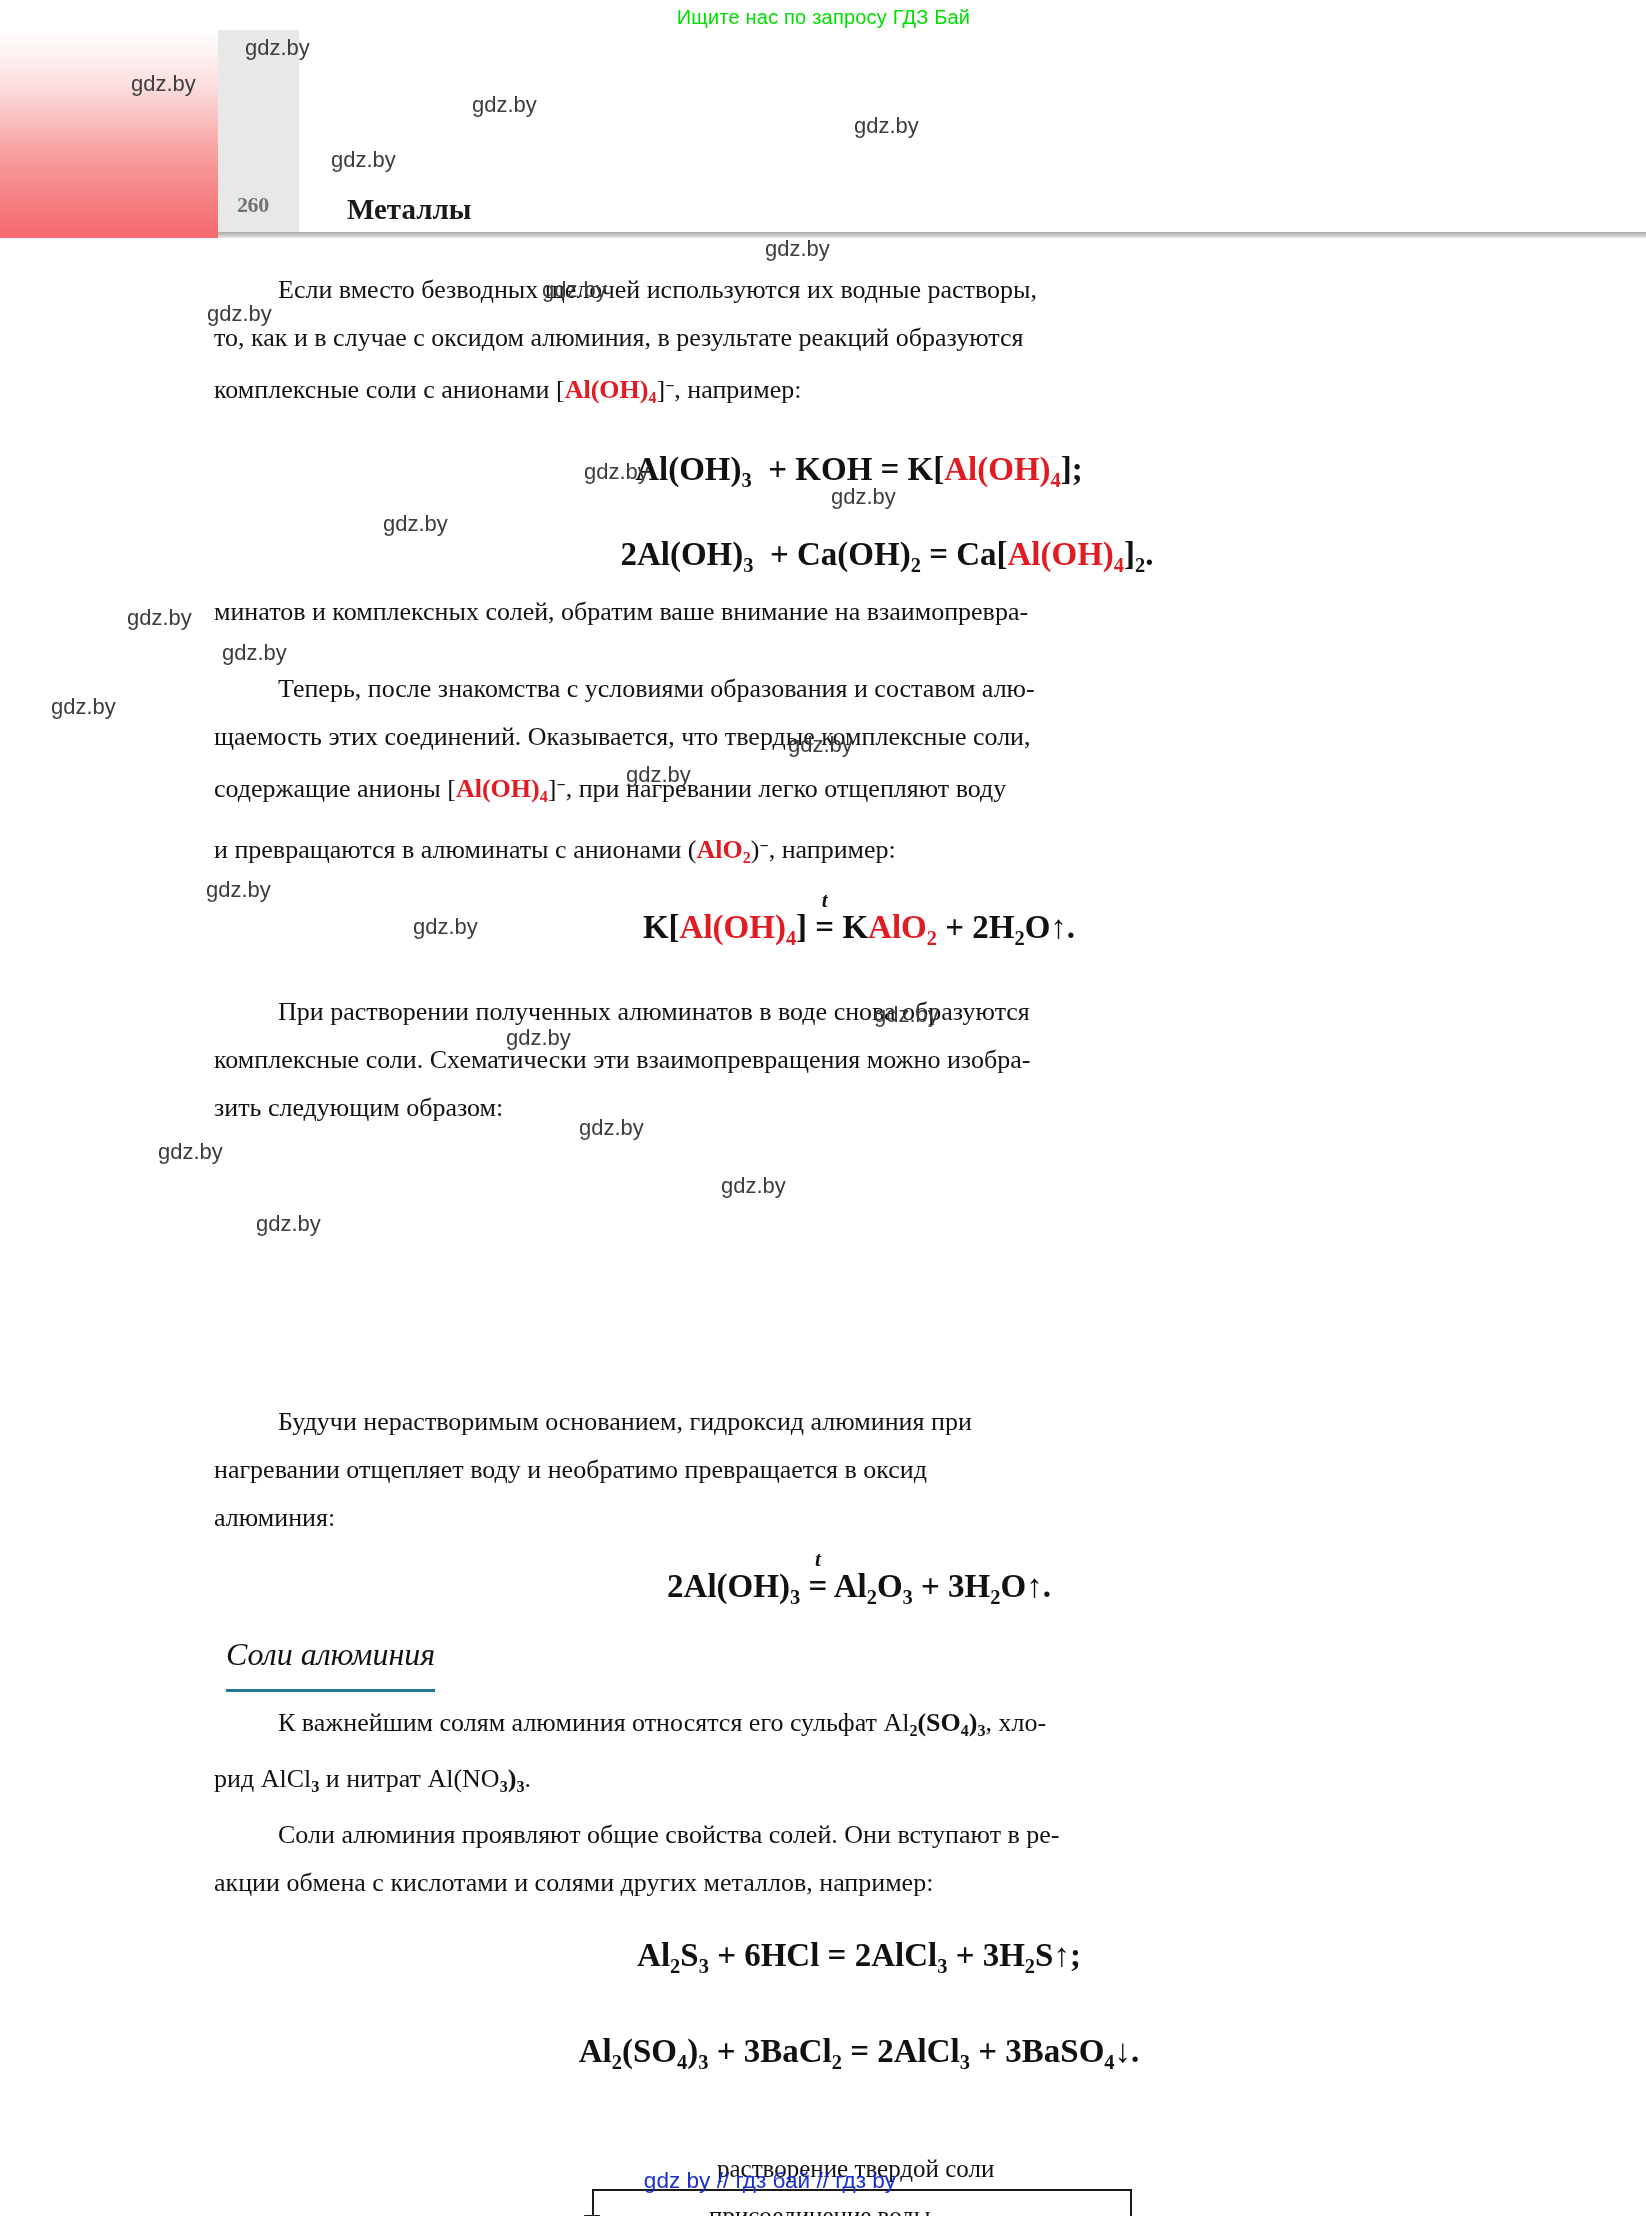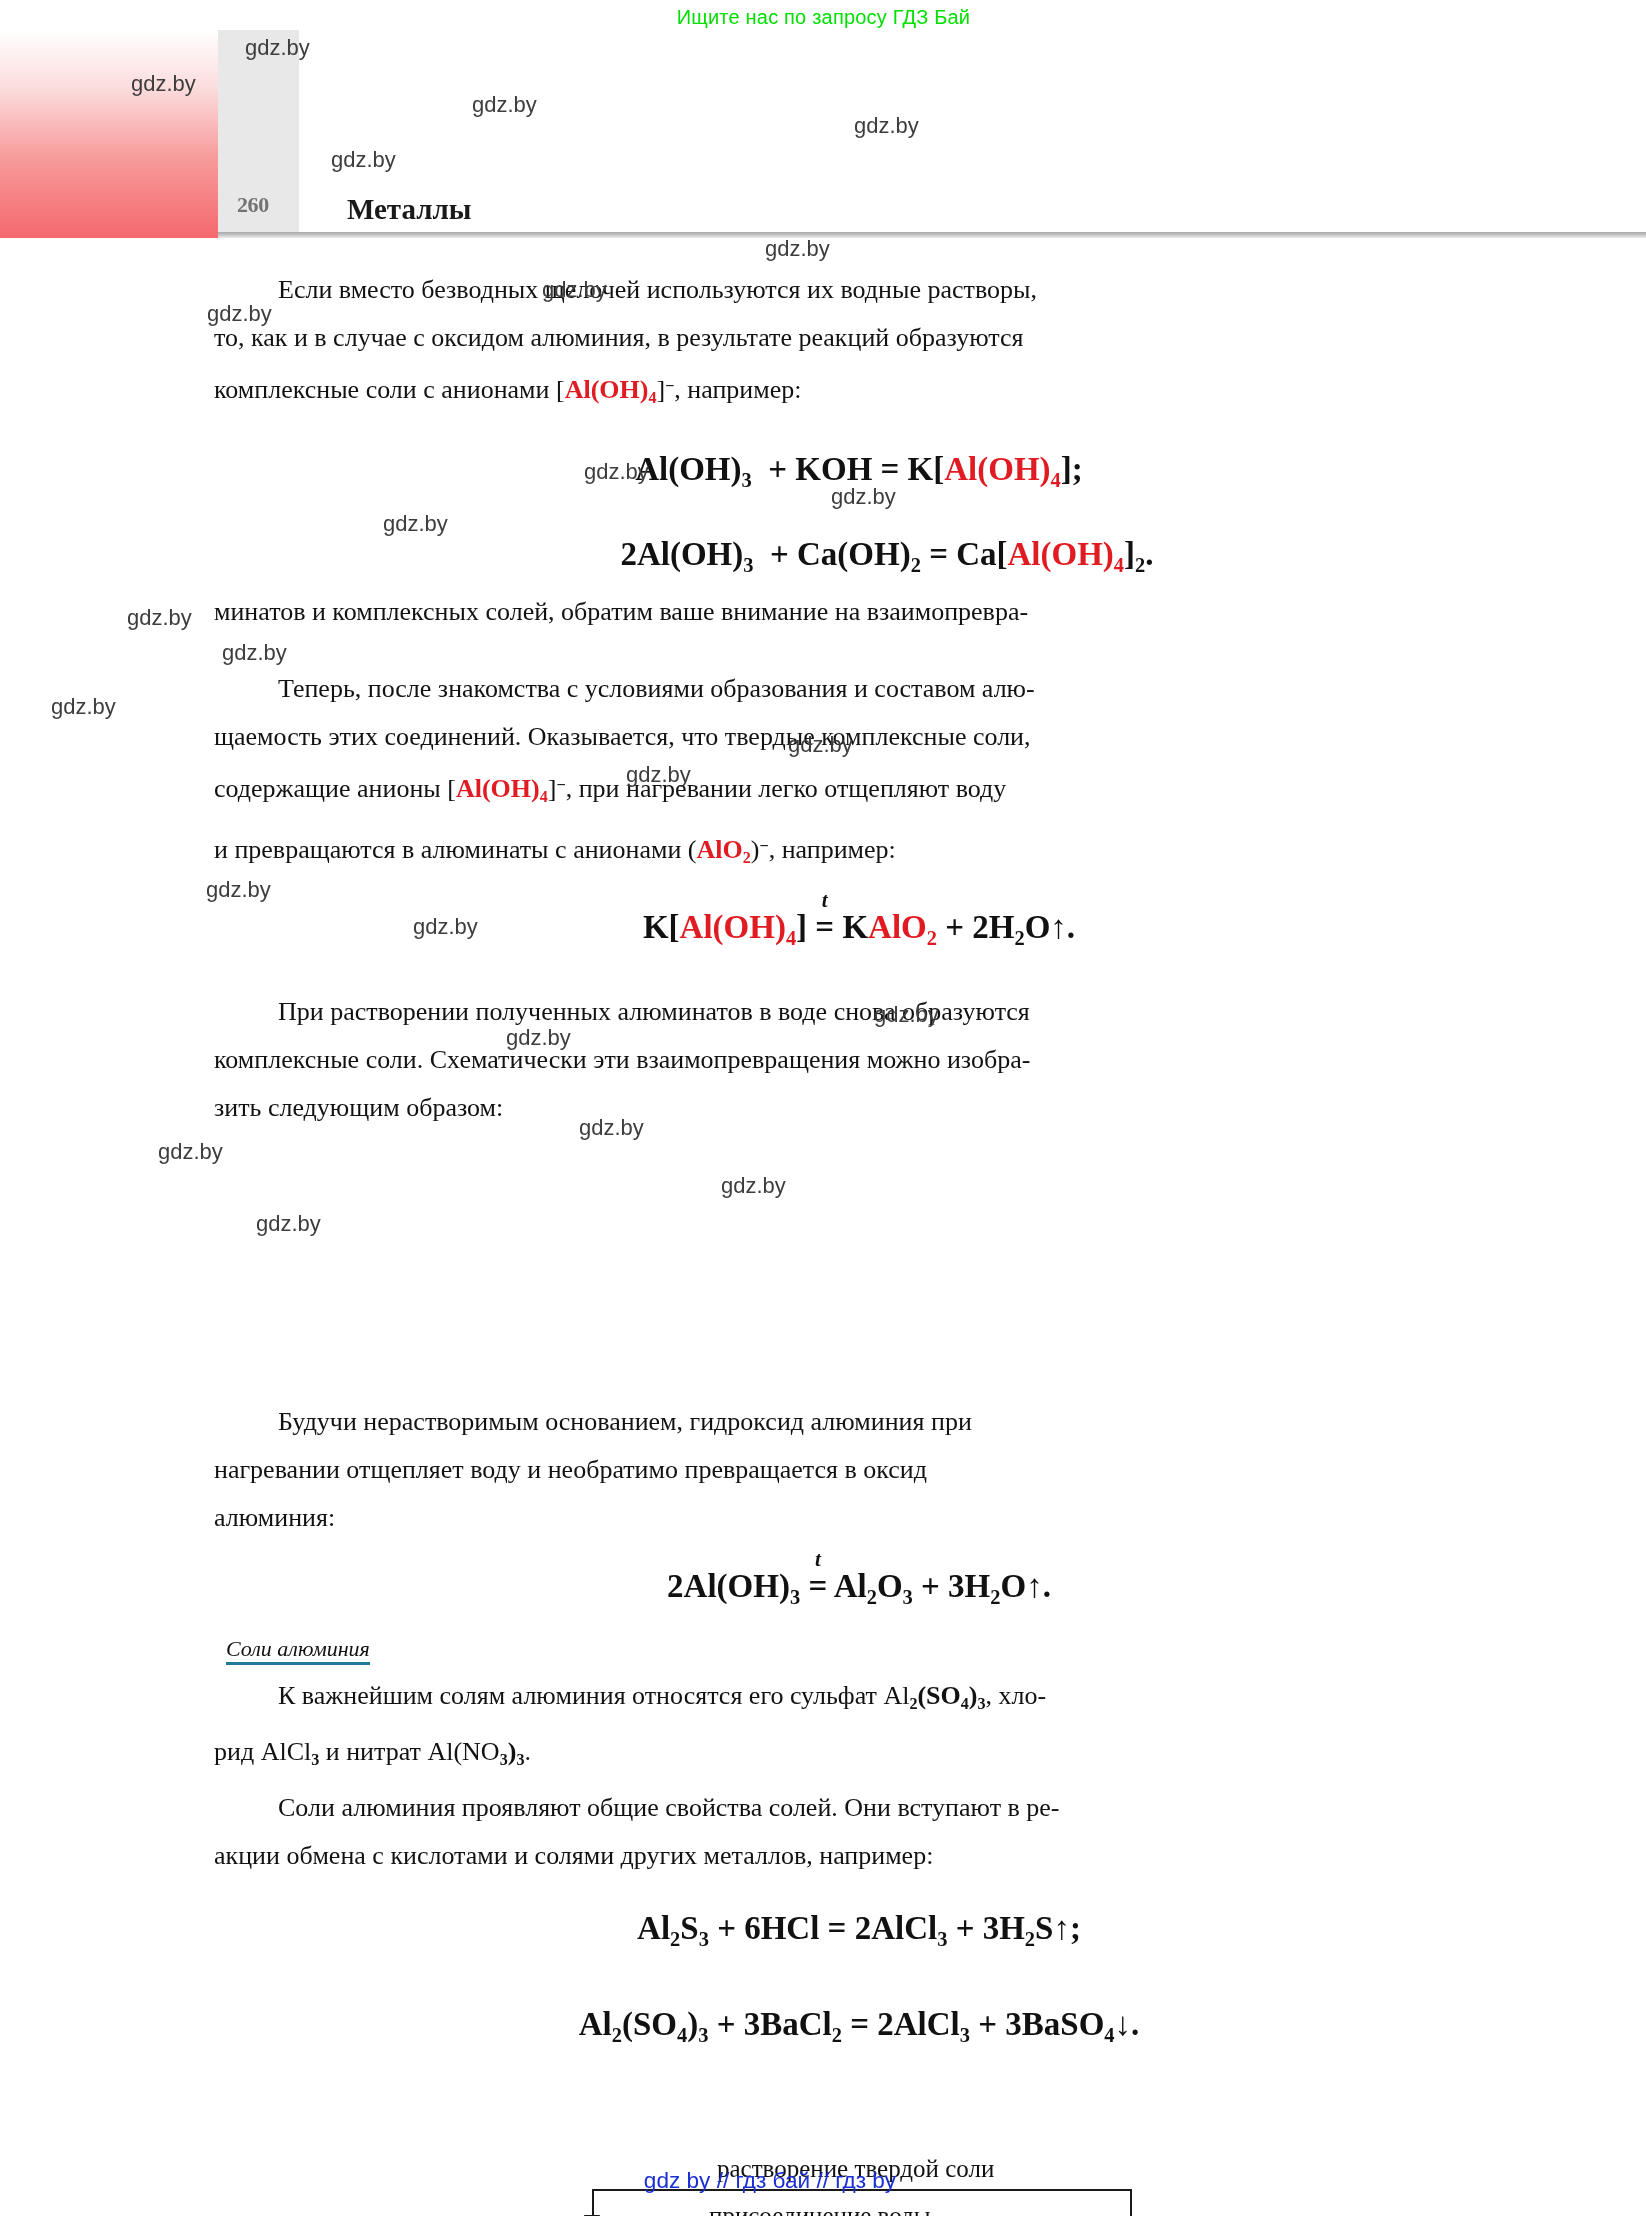--- a/index.html
+++ b/index.html
@@ -154,25 +154,25 @@
   .dg-arrow-down {
     border-left: 8.9px solid transparent;
     border-right: 8.9px solid transparent;
     border-top: 21px solid #1a1a1a;
   }
 
   
   .subhead {
     font-style: italic;
     font-weight: normal;
-    font-size: 22px;
+    font-size: 32px;
     color: #111111;
     display: inline-block;
     border-bottom: 3.2px solid #1f7a99;
-    padding-bottom: 0;
+    padding-bottom: 16px;
     margin-left: 12px;
   }
 
   
   .wm {
     position: absolute;
     font-family: "Liberation Sans", sans-serif;
     font-size: 22px;
     color: #3d3d3d;
     white-space: nowrap;

